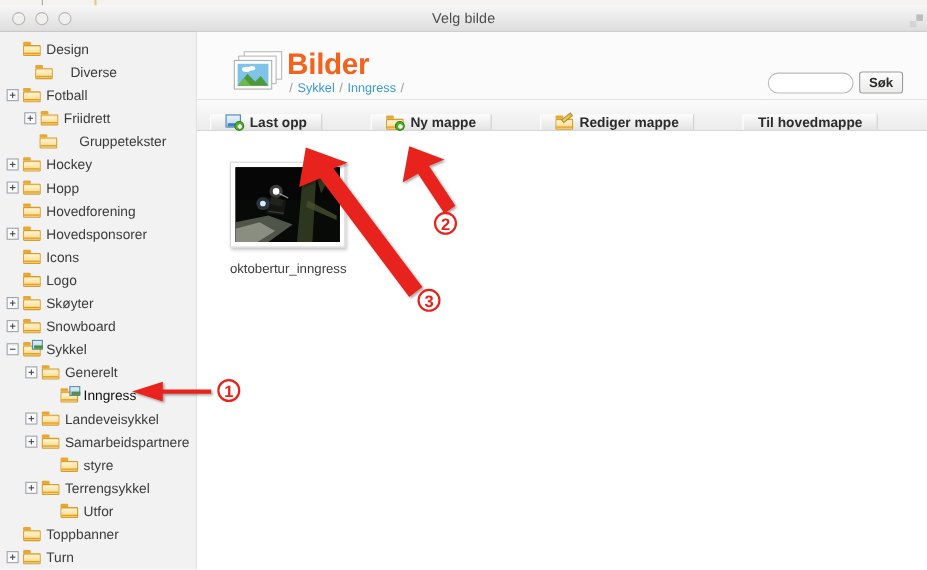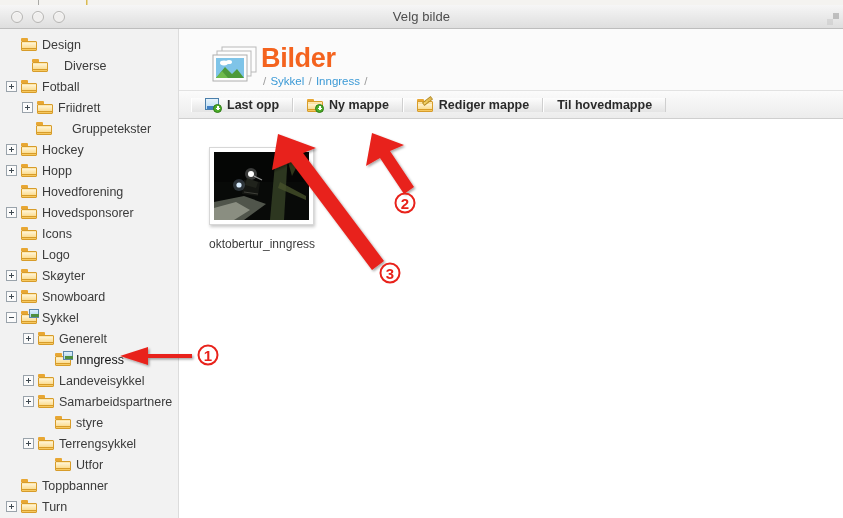--- a/index.html
+++ b/index.html
@@ -169,22 +169,23 @@
     font-size: 12px; font-weight: bold; color: #2a2a2a;
     font-family: "Liberation Sans", sans-serif;
     cursor: pointer; padding: 0 7px;
   }
 
   
   .toolbar {
     position: relative; height: 28px;
     background: linear-gradient(to bottom, #fbfbfb 0%, #ececec 100%);
     border-bottom: 1px solid #cfcfcf;
-    display: flex; align-items: center;
+    display: flex; align-items: flex-end;
     padding-left: 12px;
+    gap: 44px;
   }
   .tb-btn {
     display: flex; align-items: center; gap: 6px;
     padding: 0 13px;
     border-left: 1px solid #ffffff;
     border-right: 1px solid #cfcfcf;
     background: linear-gradient(to bottom, #fdfdfd 0%, #efefef 55%, #e4e4e4 100%);
     font-size: 12.5px; font-weight: bold; color: #2b2b2b;
     cursor: pointer;
     white-space: nowrap;
@@ -501,20 +502,24 @@
         <path d="M4 32 L13 21 L20 28 L25 23 L32 32 Z" fill="#4d9a3a"></path>
         <path d="M4 32 L10 25 L16 32 Z" fill="#6fbb4d"></path>
       </svg>
       <div class="head-title">Bilder</div>
       <div class="breadcrumb">
         <span>/</span>
         <a href="#">Sykkel</a>
         <span>/</span>
         <a href="#">Inngress</a>
         <span>/</span>
+      </div>
+      <div class="search-wrap">
+        <input class="search-input" type="text" placeholder="" style="">
+        <button class="search-btn">Søk</button>
       </div>
     </div>
 
     <div class="toolbar">
       <div class="tb-btn">
         <span class="tb-ico ico-upload">
           <span class="sq"></span>
             <span class="ico-plus"></span>
         </span>
         <span>Last opp</span>

